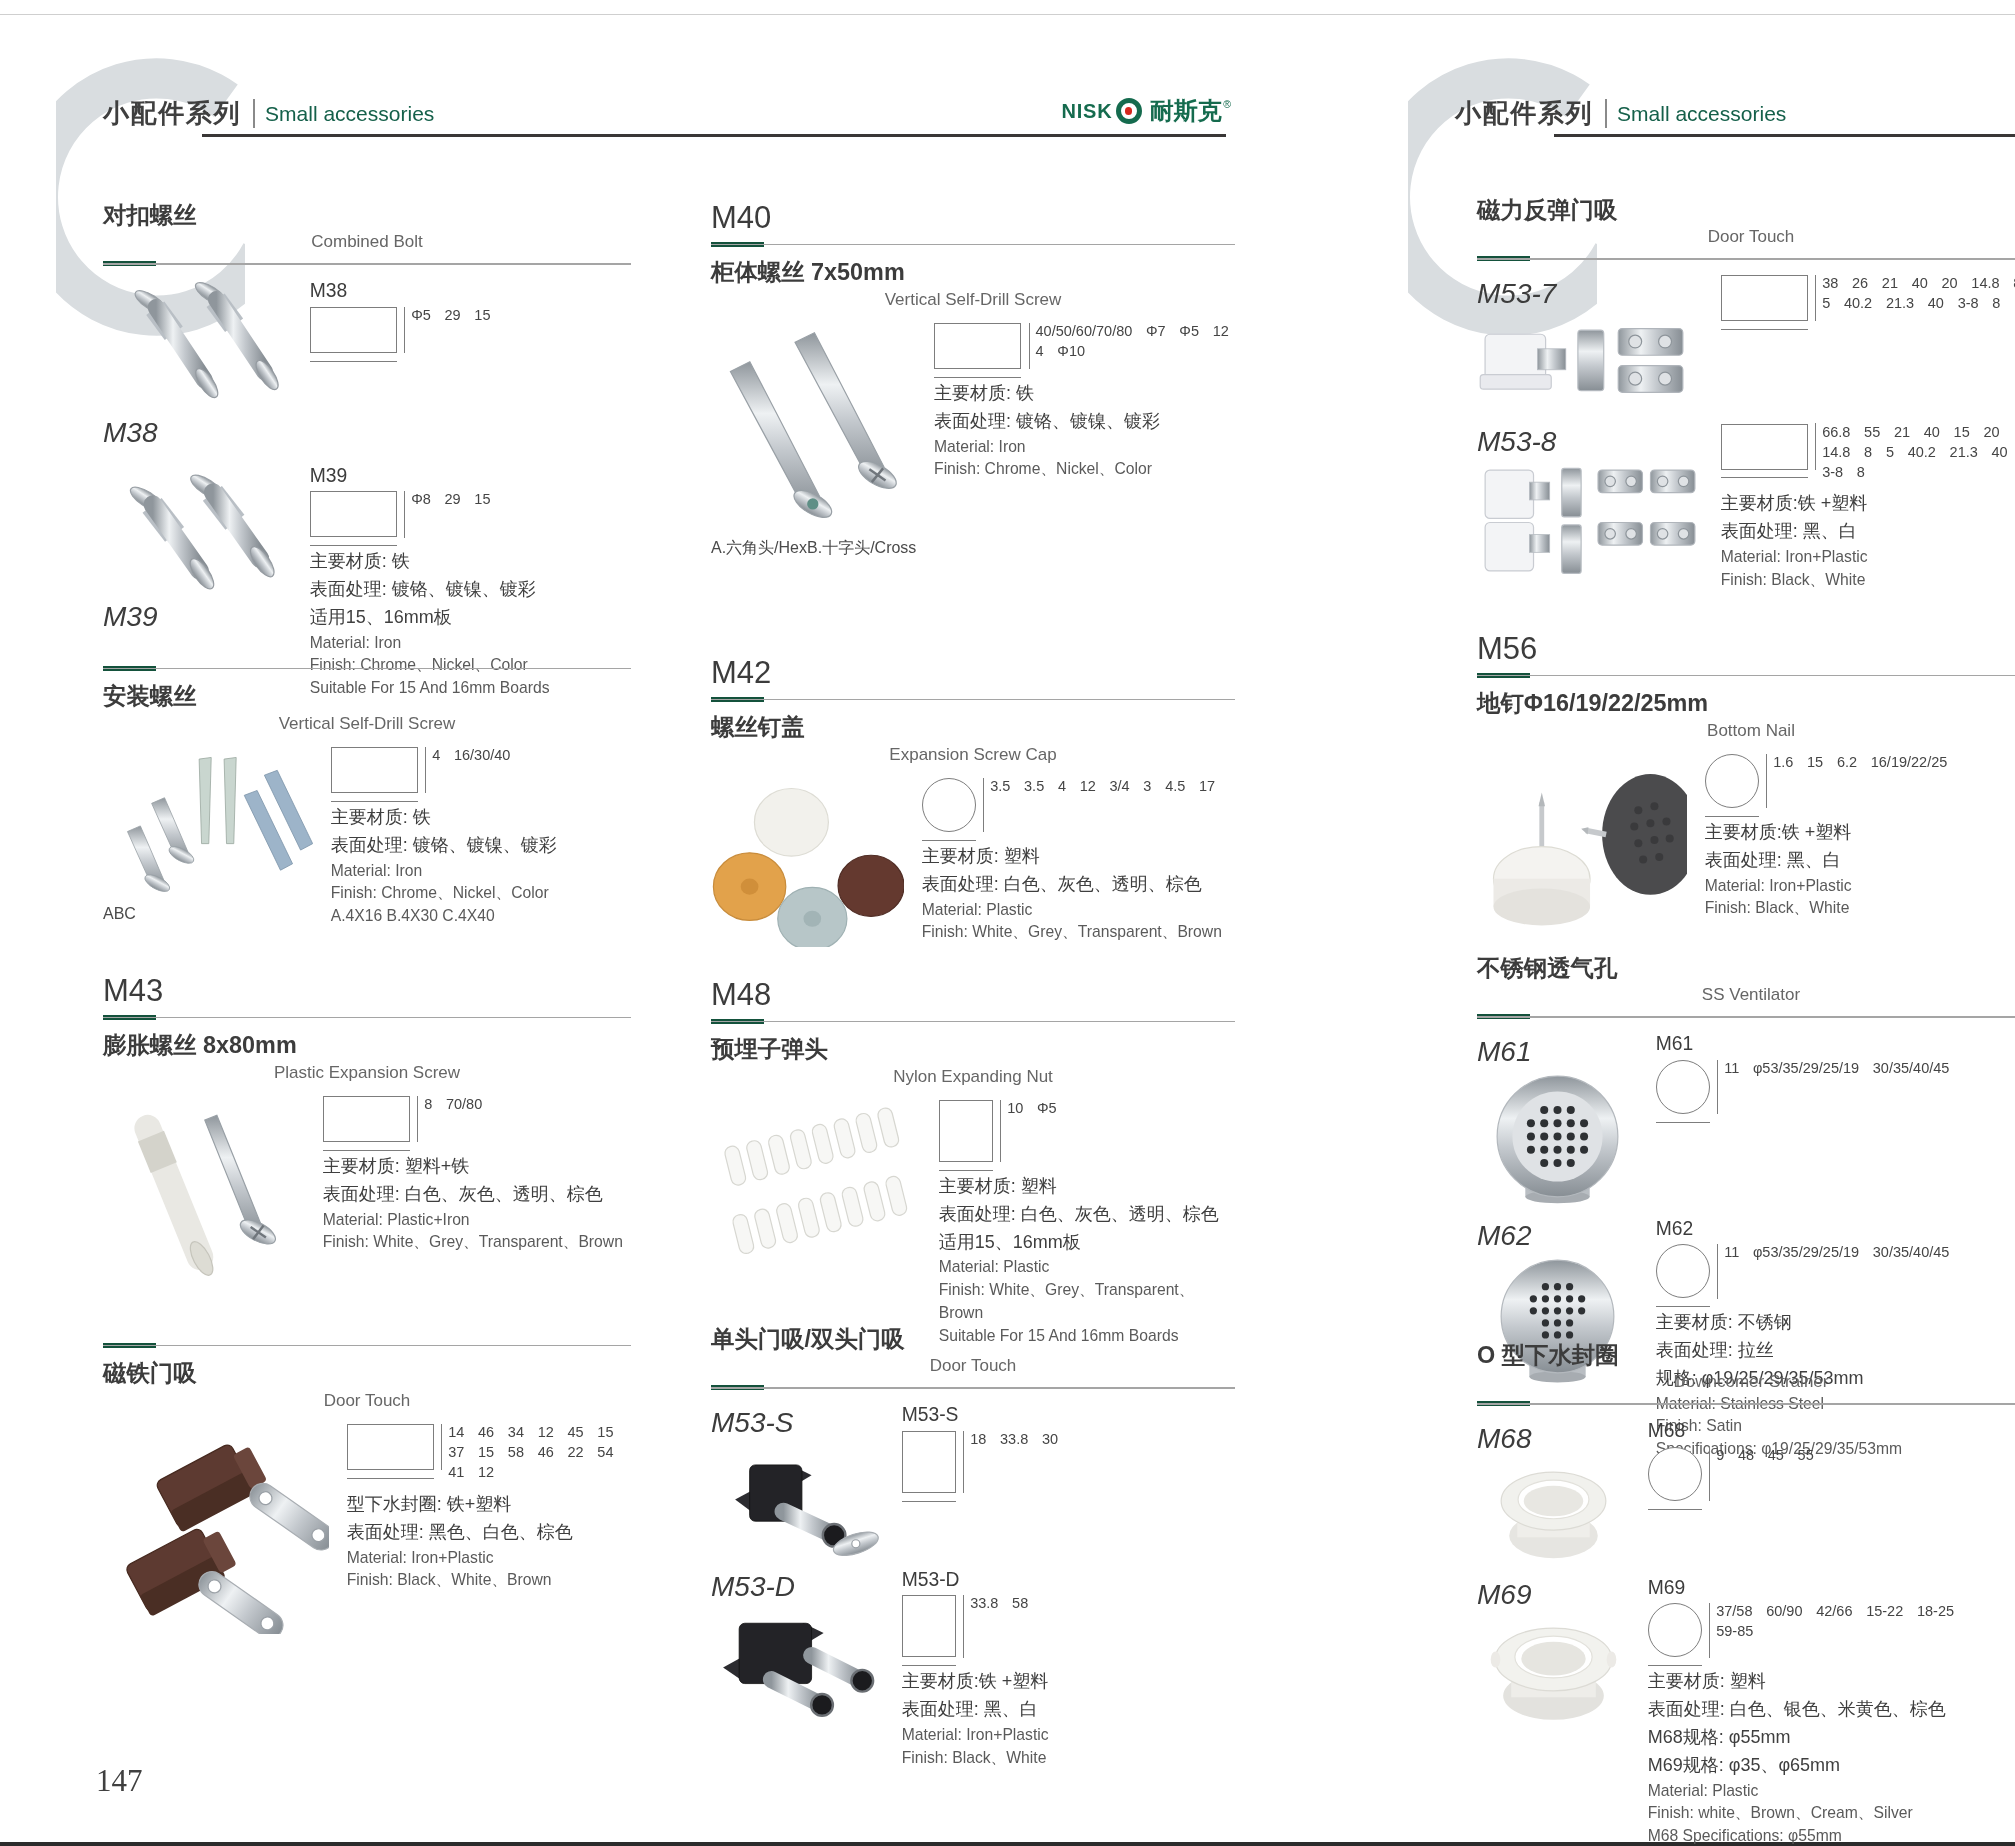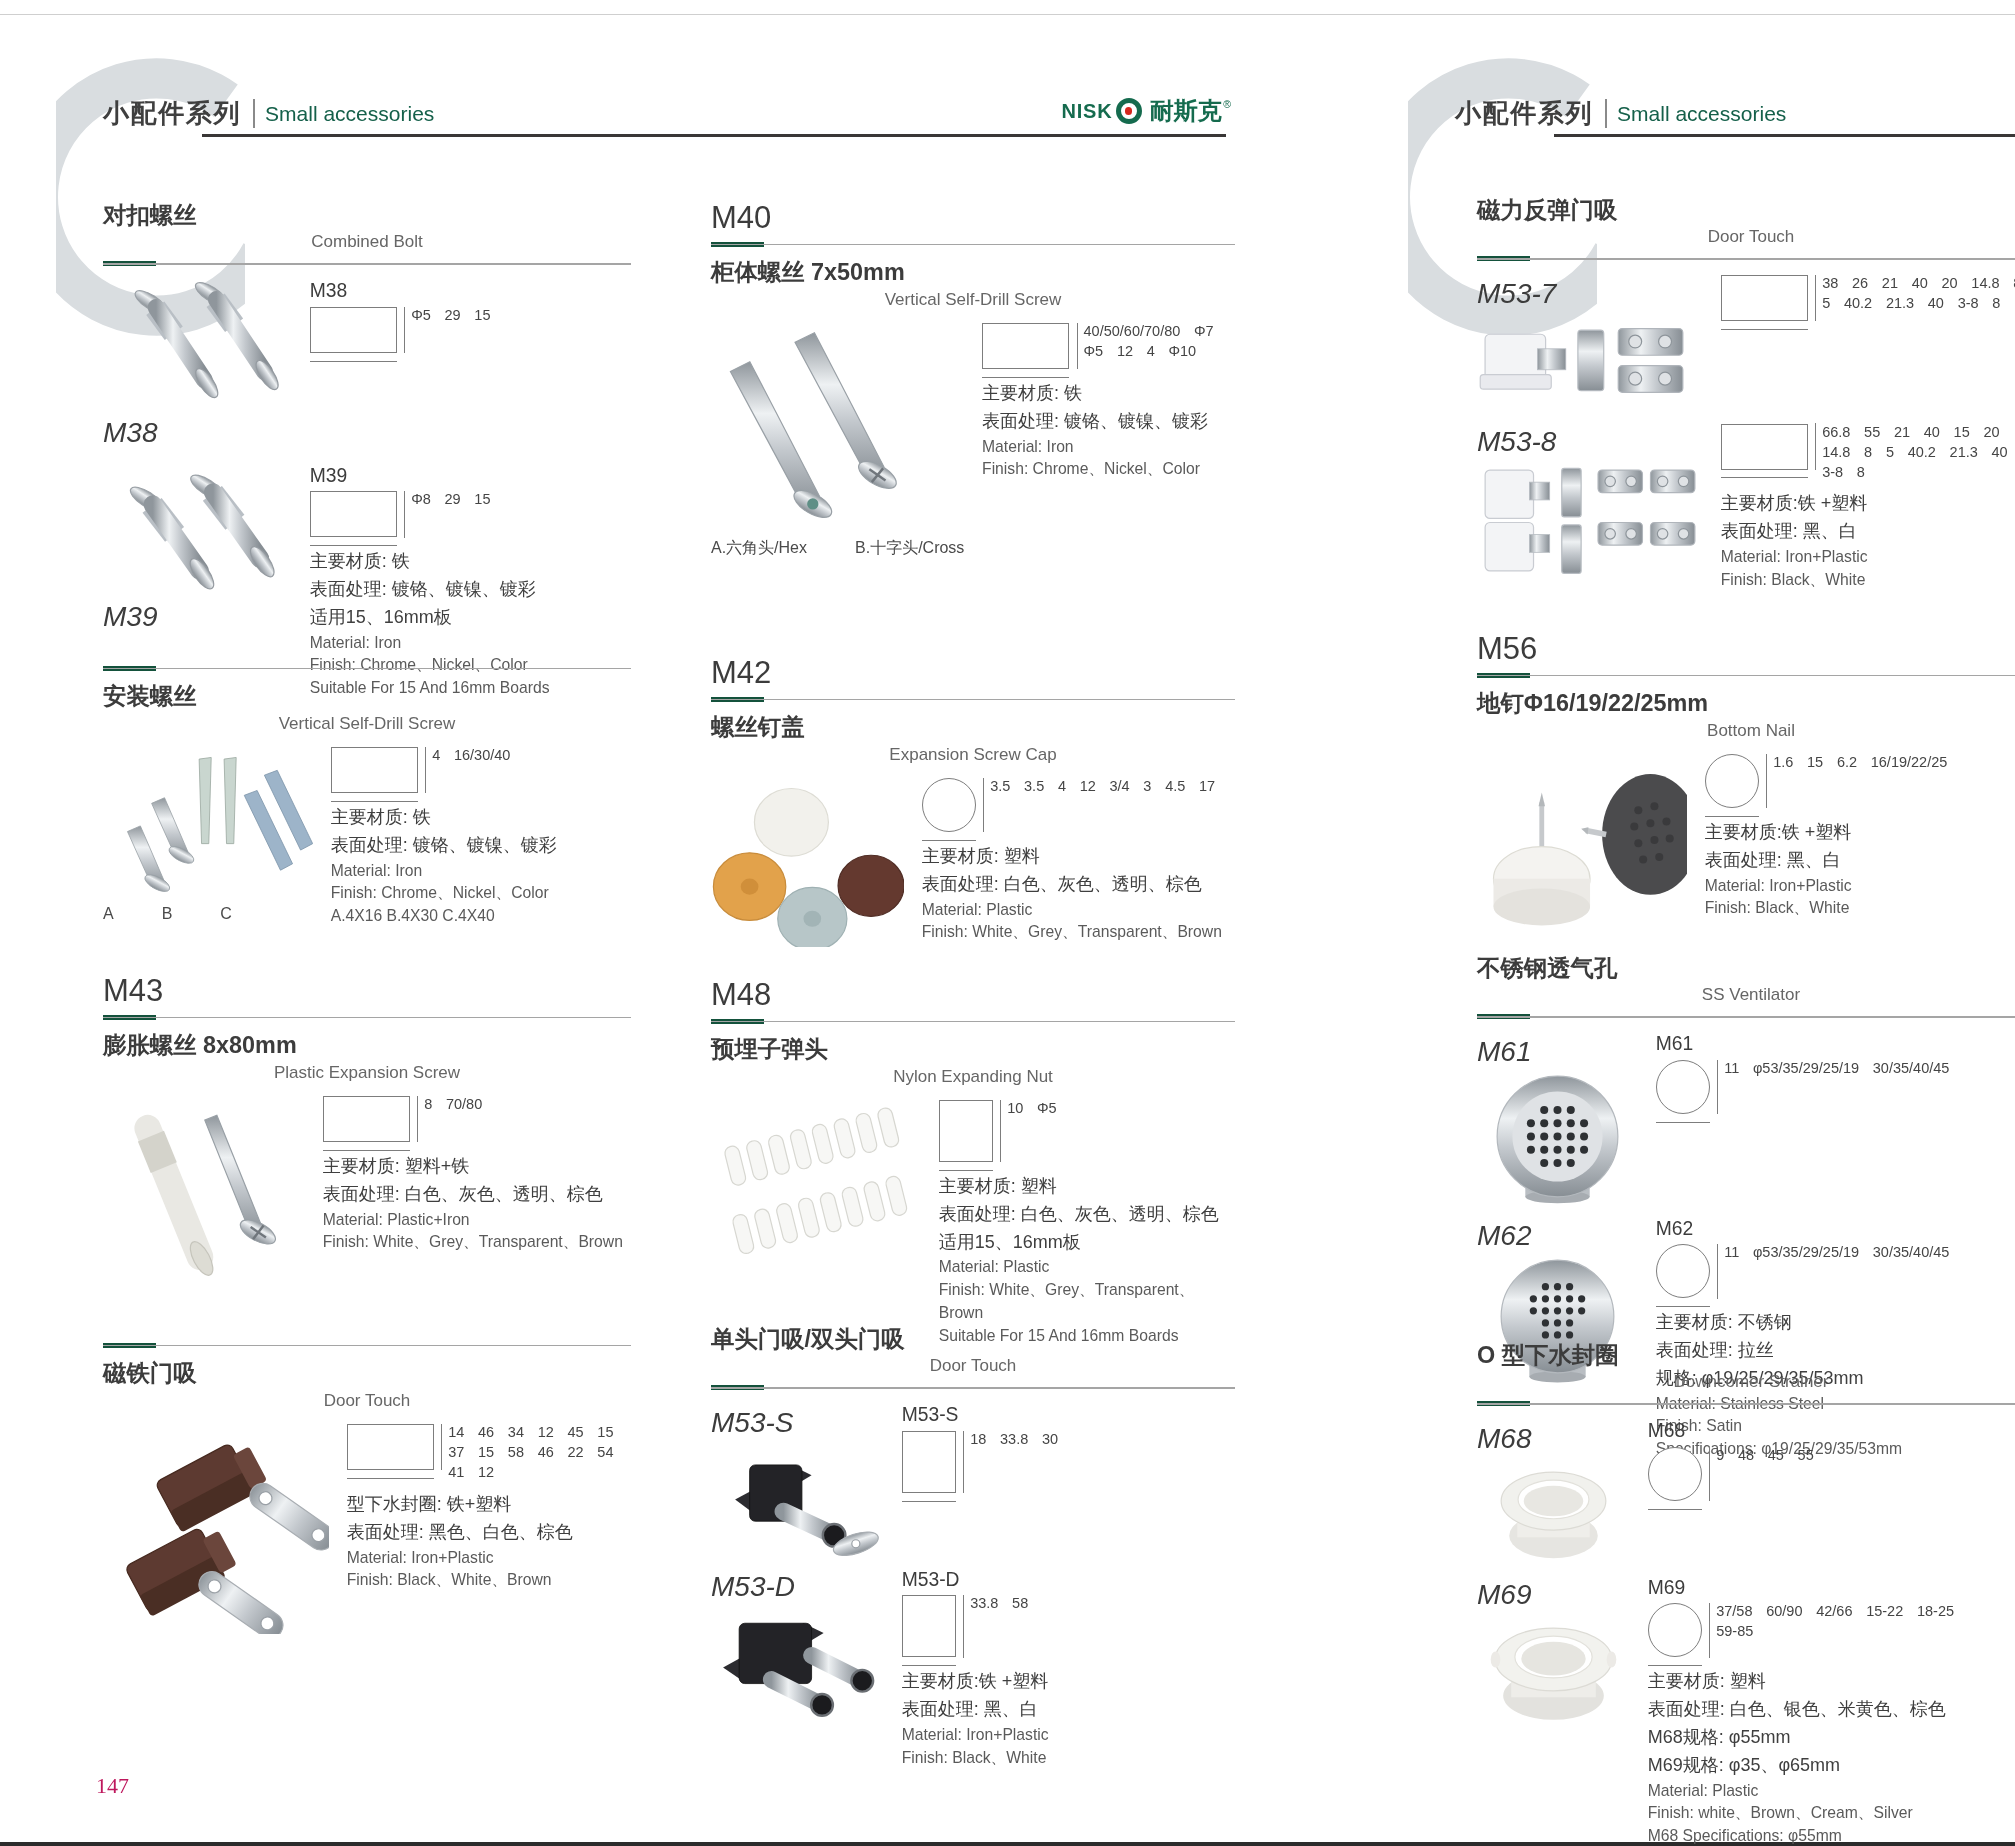--- a/index.html
+++ b/index.html
@@ -13,21 +13,21 @@
   .hdr-zh{font-size:26px;font-weight:700;color:#3f3f3f;letter-spacing:1.6px;}
   .hdr-sep{width:1.6px;height:29px;background:#8a8a8a;margin:0 10.5px 0 12px;}
   .hdr-en{font-size:21px;color:#15604a;font-weight:500;}
   .hdr-line{position:absolute;top:134px;left:202px;right:126px;height:2.8px;background:#3a3736;}
   .logo{position:absolute;top:98px;right:121px;display:flex;align-items:flex-start;color:#156b4e;}
   .lg-lat{font-size:20px;font-weight:800;letter-spacing:0.8px;line-height:26px;}
   .lg-o{width:16px;height:16px;border:5.2px solid #156b4e;border-radius:50%;display:flex;align-items:center;justify-content:center;margin:0 3.2px;}
   .lg-dot{width:7.3px;height:7.3px;background:#d6281e;border-radius:50%;}
   .lg-cn{font-size:24px;font-weight:800;margin-left:4.8px;line-height:26px;}
   .lg-reg{font-size:10.5px;margin-left:1.6px;}
-  .pagenum{position:absolute;font-family:"Liberation Serif", serif;font-size:22px;color:#be185d;margin-top:46px;}
+  .pagenum{position:absolute;font-family:"Liberation Serif", serif;font-size:31px;color:#404040;margin-top:46px;}
   
   .sec{position:absolute;}
   .code{font-size:31px;color:#3c3c3c;font-weight:500;line-height:1;}
   .divider{position:relative;height:5.6px;margin:8.9px 0 12px 0;}
   .divider .line{position:absolute;top:2.4px;left:0;right:0;height:1.2px;background:#a5a5a5;}
   .divider .green{position:absolute;top:0;left:0;width:53px;height:5.2px;background:#14523c;}
   .zh{font-size:23.4px;font-weight:700;color:#3c3c3c;line-height:1.15;margin:0;}
   .en{font-size:17px;color:#666;margin-top:3.2px;text-align:center;}
   .body{margin-top:13.7px;}
   .prow{display:flex;gap:17.7px;align-items:flex-start;margin-bottom:12px;}
@@ -39,21 +39,21 @@
   .schem{flex:0 0 auto;width:85px;height:44px;border:1.2px solid #7d7d7d;position:relative;background:#fff;}
   .schem::after{content:"";position:absolute;left:-1.2px;right:-1.2px;bottom:-9.7px;border-top:1.2px solid #7d7d7d;}
   .schem::before{content:"";position:absolute;top:-1.2px;bottom:-1.2px;right:-9.7px;border-left:1.2px solid #7d7d7d;}
   .schem.round{border-radius:50%;width:52px;height:52px;}
   .schem.tall{width:52px;height:60px;}
   .dims{display:flex;flex-wrap:wrap;gap:4px 13.7px;max-width:242px;}
   .dim{font-size:14.5px;color:#454545;}
   .specs{margin-top:10.5px;}
   .spec-zh{font-size:18px;color:#3f3f3f;line-height:1.55;}
   .spec-en{font-size:15.7px;color:#5a5a5a;line-height:1.45;}
-  .ph-labels{display:flex;gap:48px;font-size:16px;color:#4a4a4a;margin-top:4px;}
+  .ph-labels{display:flex;font-size:16px;color:#4a4a4a;margin-top:4px;}
   .ph-label{white-space:nowrap;}
 </style>
 </head>
 <body>
 
 <div id="stage">
 <svg width="0" height="0" style="position:absolute">
   <defs>
     <linearGradient id="gm" x1="0" y1="0" x2="0" y2="1">
       <stop offset="0" stop-color="#8f969c"></stop>

